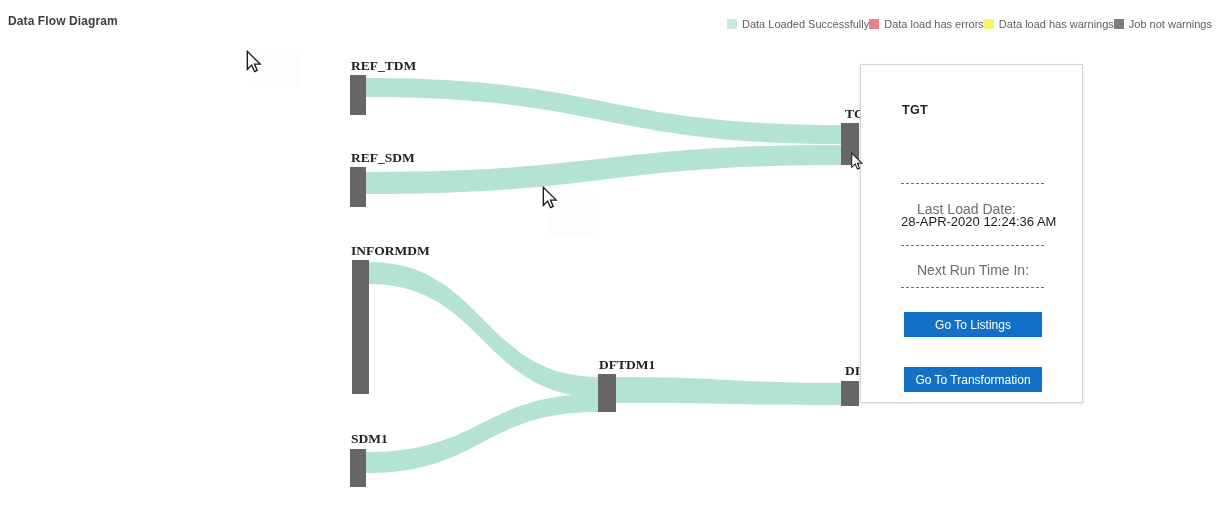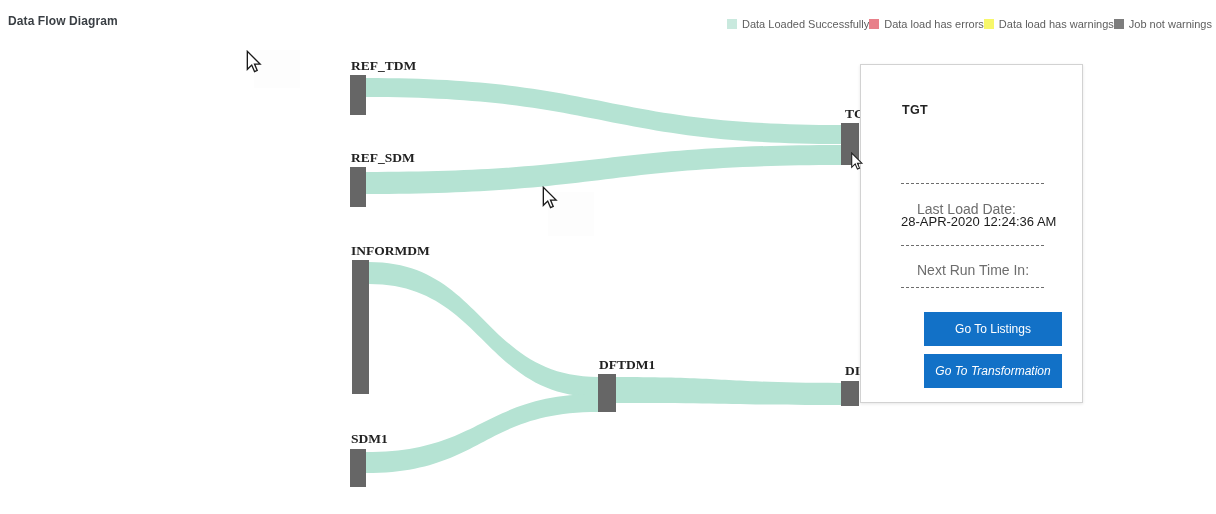--- a/index.html
+++ b/index.html
@@ -62,27 +62,26 @@
   }
   .tt-field-label{
     position:absolute;left:56px;
     font-size:14px;color:#6d6d6d;
   }
   .tt-field-value{
     position:absolute;left:40px;
     font-size:13px;color:#1c1c1c;
   }
   .tt-btn{
-    position:absolute;left:43px;width:138px;height:34px;
+    position:absolute;left:43px;width:138px;height:25px;
     background:#1271c7;border:none;color:#ffffff;
     font-family:"Liberation Sans",sans-serif;
     font-size:12px;cursor:pointer;
     display:flex;align-items:center;justify-content:center;
     padding:0;
-    margin-left:20px;
   }
   .tt-btn.secondary{background:#1271c7;}
 
   
   .cursor{position:absolute;width:18px;height:24px;pointer-events:none;}
   .ghost-box{position:absolute;background:#fbfbfb;opacity:.55;}
 </style>
 </head>
 <body>
 
@@ -157,21 +156,21 @@
 
     <div class="tt-rule" style="top:180px;"></div>
 
     <div class="tt-field-label" style="top:197px;">Next Run Time In:</div>
     <div class="tt-field-value" style="top:212px;"></div>
 
     <div class="tt-rule" style="top:222px;"></div>
 
     <button class="tt-btn" style="top:247px;">Go To Listings</button>
 
-    <button class="tt-btn secondary" style="top:289px;font-style:italic;">Go To Transformation</button>
+    <button class="tt-btn secondary" style="top:302px;">Go To Transformation</button>
   </div>
 
   <svg class="cursor" style="left:245px;top:50px;" viewBox="0 0 12 18">
     <path d="M1 1 L1 14.5 L4.3 11.3 L6.4 16.2 L8.4 15.3 L6.4 10.6 L10.6 10.6 Z" fill="#ffffff" stroke="#1a1a1a" stroke-width="1"></path>
   </svg>
 
   <svg class="cursor" style="left:541px;top:186px;" viewBox="0 0 12 18">
     <path d="M1 1 L1 14.5 L4.3 11.3 L6.4 16.2 L8.4 15.3 L6.4 10.6 L10.6 10.6 Z" fill="#ffffff" stroke="#1a1a1a" stroke-width="1"></path>
   </svg>
 

